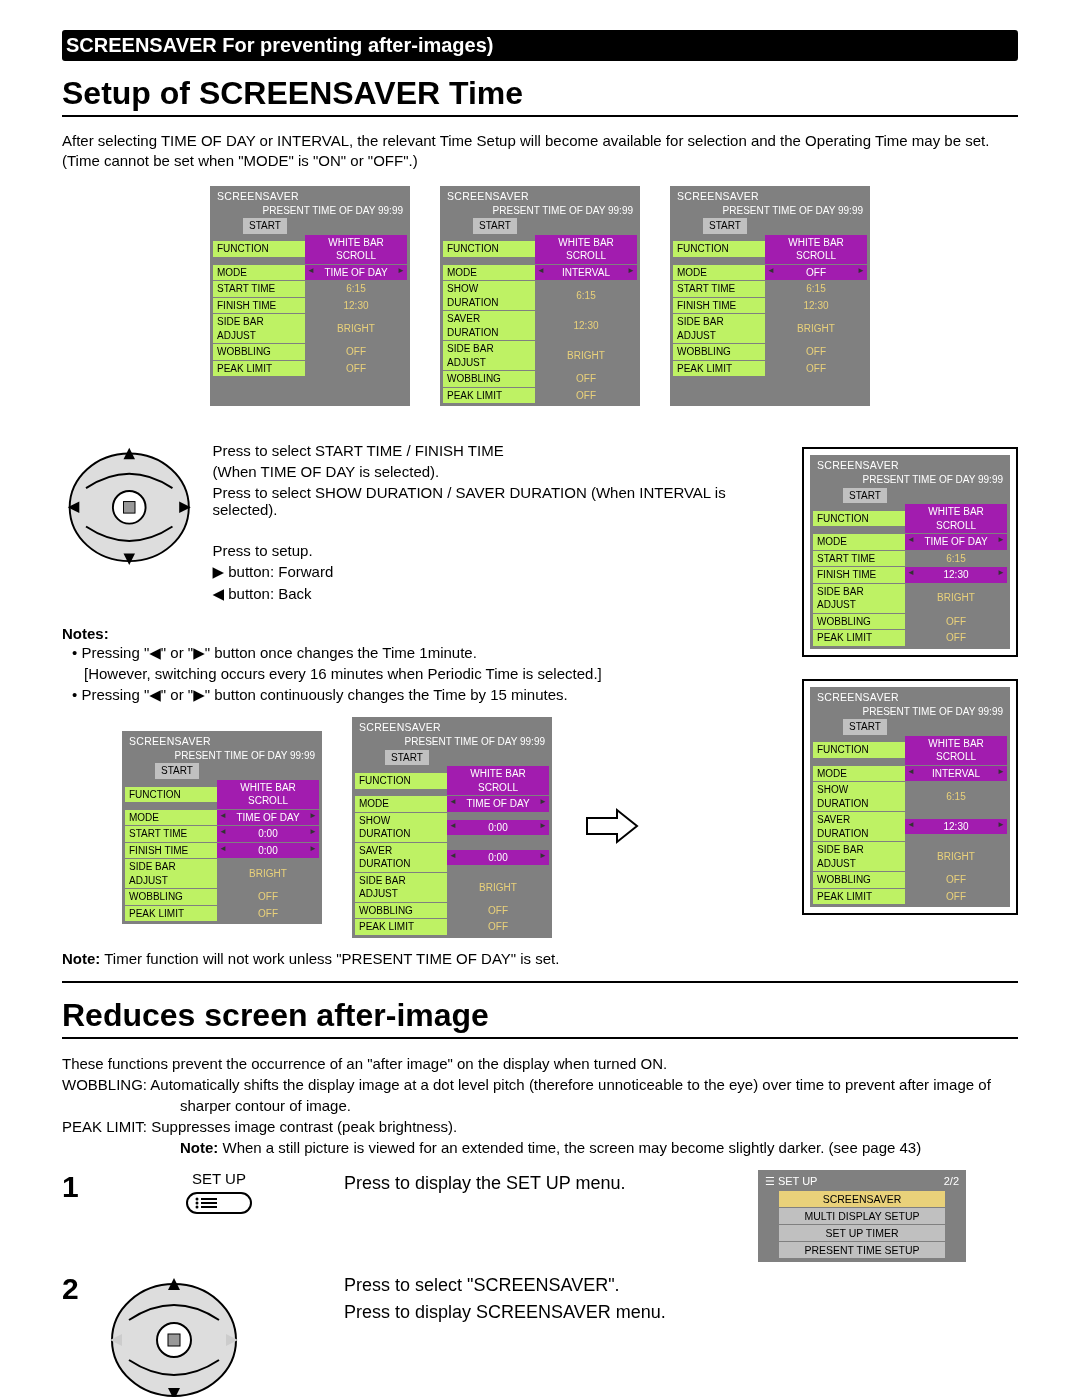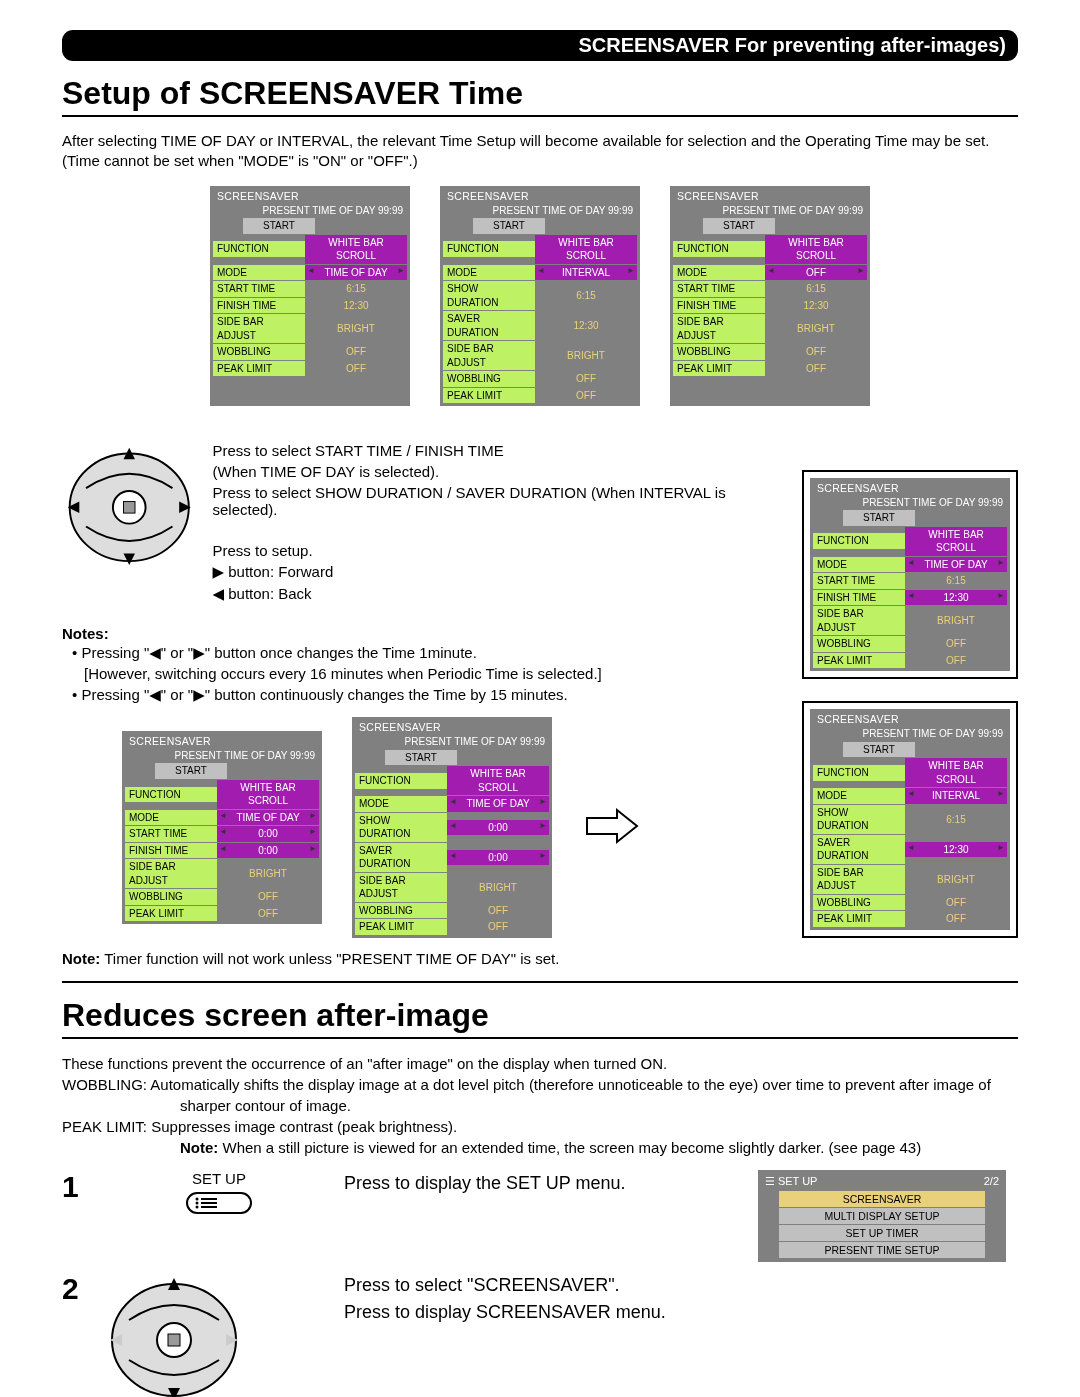--- a/index.html
+++ b/index.html
@@ -1,51 +1,51 @@
 <!DOCTYPE html>
 <html><head>
 <meta charset="utf-8">
 <style>
   * { box-sizing: border-box; margin: 0; padding: 0; }
   body { font-family: Arial, Helvetica, sans-serif; background: #fff; width: 1080px; margin: 0 auto; color: #000; font-size: 15px; }
   .page { padding: 30px 62px 30px 62px; }
-  .top-header { background: #000; color: #fff; font-weight: bold; font-size: 20px; text-align: right; padding: 4px 12px; margin-bottom: 14px; border-radius: 11px; }
+  .top-header { background: #000; color: #fff; font-weight: bold; font-size: 20px; text-align: left; padding: 4px 4px; margin-bottom: 14px; border-radius: 3px; }
   .section-title { font-size: 32px; font-weight: bold; border-bottom: 2px solid #000; padding-bottom: 3px; margin-bottom: 14px; }
   .intro { font-size: 15px; line-height: 1.35; margin-bottom: 14px; }
   .row { display: flex; flex-wrap: wrap; gap: 40px; justify-content: flex-start; }
   .row-3menus { gap: 30px; justify-content: center; }
 
   .menu-box { background:#808080; color:#fff; font-size:10.5px; line-height:1.35; width:200px; padding:2px 3px 3px; font-family: Arial, sans-serif; }
   .menu-title { color:#fff; font-size:10.5px; padding:1px 4px; letter-spacing:0.3px; }
   .menu-present { text-align:right; font-size:10px; padding:0 4px 1px; }
   .menu-row { display:flex; align-items:center; margin-top:1px; }
   .menu-label { background:#bef264; color:#000; padding:1px 4px; flex:0 0 92px; font-size:10px; }
   .menu-val-highlight { background:#a21caf; color:#fff; text-align:center; flex:1; padding:1px 2px; font-size:10px; position:relative; }
   .menu-val { color:#e9d17a; text-align:center; flex:1; padding:1px 2px; font-size:10px; }
-  .menu-start { background:#c0c0c0; color:#000; text-align:center; padding:1px 4px; width:72px; margin-left:30px; font-size:10px; }
+  .menu-start { background:#c0c0c0; color:#000; text-align:center; padding:1px 4px; width:44px; margin-left:30px; font-size:10px; }
   .arrows::before { content:'◄'; position:absolute; left:2px; top:1px; font-size:8px; color:#333; }
   .arrows::after { content:'►'; position:absolute; right:2px; top:1px; font-size:8px; color:#333; }
   .menu-frame { border:2px solid #000; padding:6px; display:inline-block; }
 
   .dpad-area { display:flex; align-items:flex-start; gap:16px; margin:18px 0; }
   .dpad { width:140px; height:130px; }
   .instr-text p { margin-bottom:4px; font-size:15px; }
   .notes-head { font-weight:bold; margin-top:12px; }
   .bullet { margin-left:10px; text-indent:-10px; padding-left:10px; font-size:15px; line-height:1.4; }
-  .group { display:flex; align-items:flex-end; gap:30px; }
+  .group { display:flex; align-items:center; gap:30px; }
   .right-col { display:flex; flex-direction:column; gap:22px; }
   hr.sep { border:0; border-top:2px solid #000; margin:14px 0; }
   .func-text { font-size:15px; line-height:1.4; }
   .func-indent { padding-left:118px; text-indent:-118px; }
   .steps { display:grid; grid-template-columns:32px 230px 1fr 260px; column-gap:10px; row-gap:10px; align-items:flex-start; margin-top:12px; }
   .stepnum { font-size:30px; font-weight:bold; }
   .step-visual svg { display:block; }
   .step-text { font-size:18px; line-height:1.5; padding-top:0; }
   .setup-button-label { font-size:15px; text-align:center; }
-  .setup-menu-box { background:#808080; color:#fff; font-size:10.5px; width:248px; padding:3px; }
+  .setup-menu-box { background:#808080; color:#fff; font-size:10.5px; width:208px; padding:3px; }
   .setup-menu-title { display:flex; justify-content:space-between; padding:2px 4px; font-size:11px; }
   .setup-item { background:#c0c0c0; color:#000; text-align:center; padding:2px 4px; margin:1px 18px; font-size:10.5px; }
   .setup-item.sel { background:#e9d17a; }
 </style>
 </head>
 <body>
 
 <div class="page">
   <div class="top-header">SCREENSAVER For preventing after-images)</div>
 

